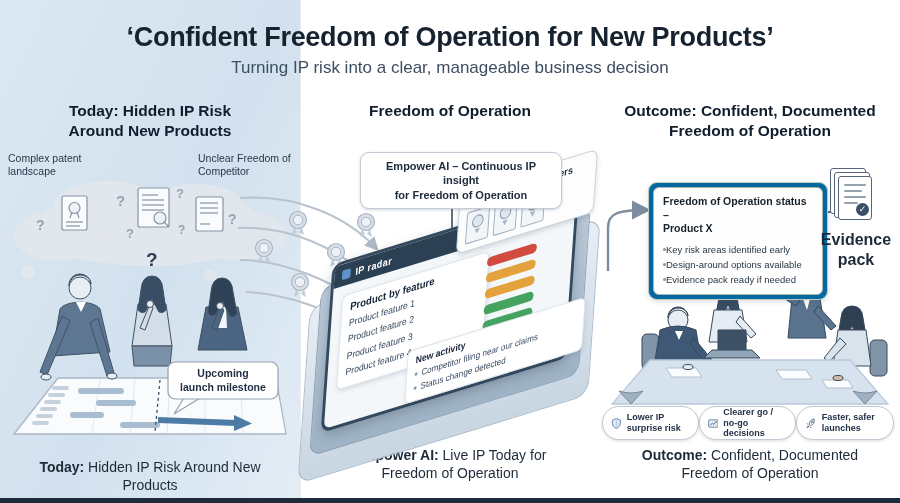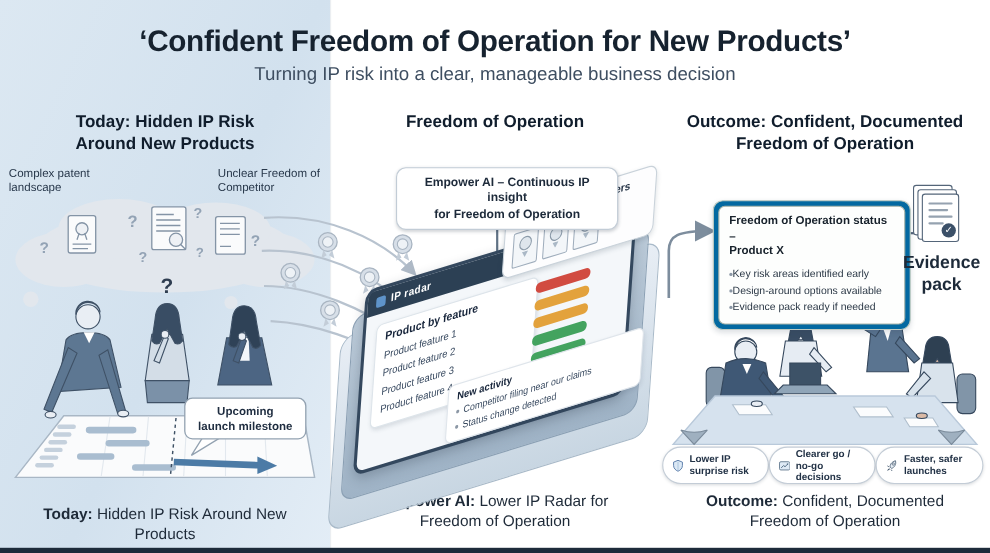--- a/index.html
+++ b/index.html
@@ -314,21 +314,21 @@
           </div>
         <div class="activity-item">
             <span class="dot"></span>
             <span>Status change detected</span>
           </div>
       </div>
     </div>
   </div>
 
   <div class="abs caption" style="left:300px;">
-    <div class="cap-inner"><span class="b">Empower AI:</span><span> Lower IP Radar for Freedom of Operation</span></div>
+    <div class="cap-inner"><span class="b">Empower AI:</span><span> Live IP Today for Freedom of Operation</span></div>
   </div>
 
   <div class="abs panel-heading" style="left:600px;">
     <div>Outcome: Confident, Documented</div>
     <div>Freedom of Operation</div>
   </div>
 
   <svg class="abs" style="left:596px;top:186px;z-index:4;" width="58" height="85" viewBox="0 0 58 85">
     <defs>
         <marker id="arr2" markerWidth="8" markerHeight="8" refX="6" refY="4" orient="auto">

